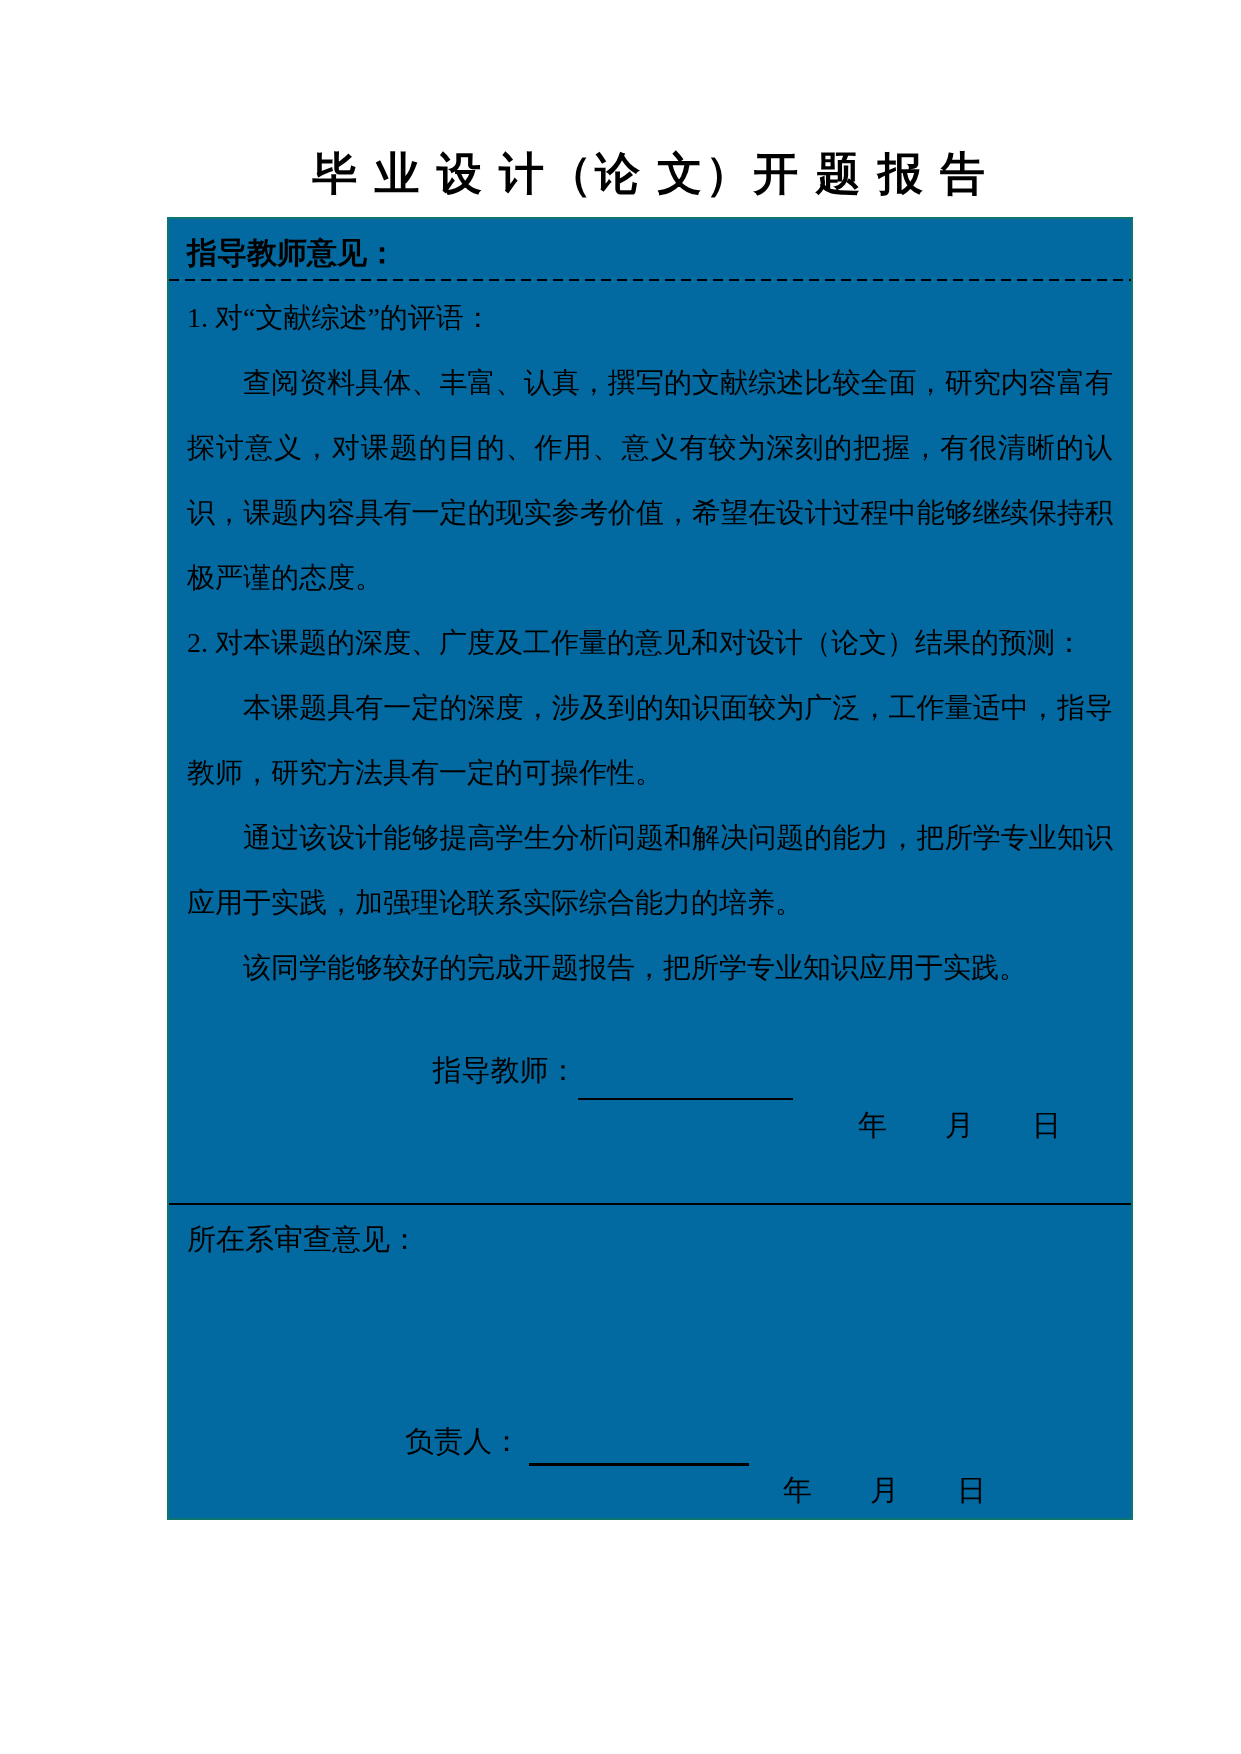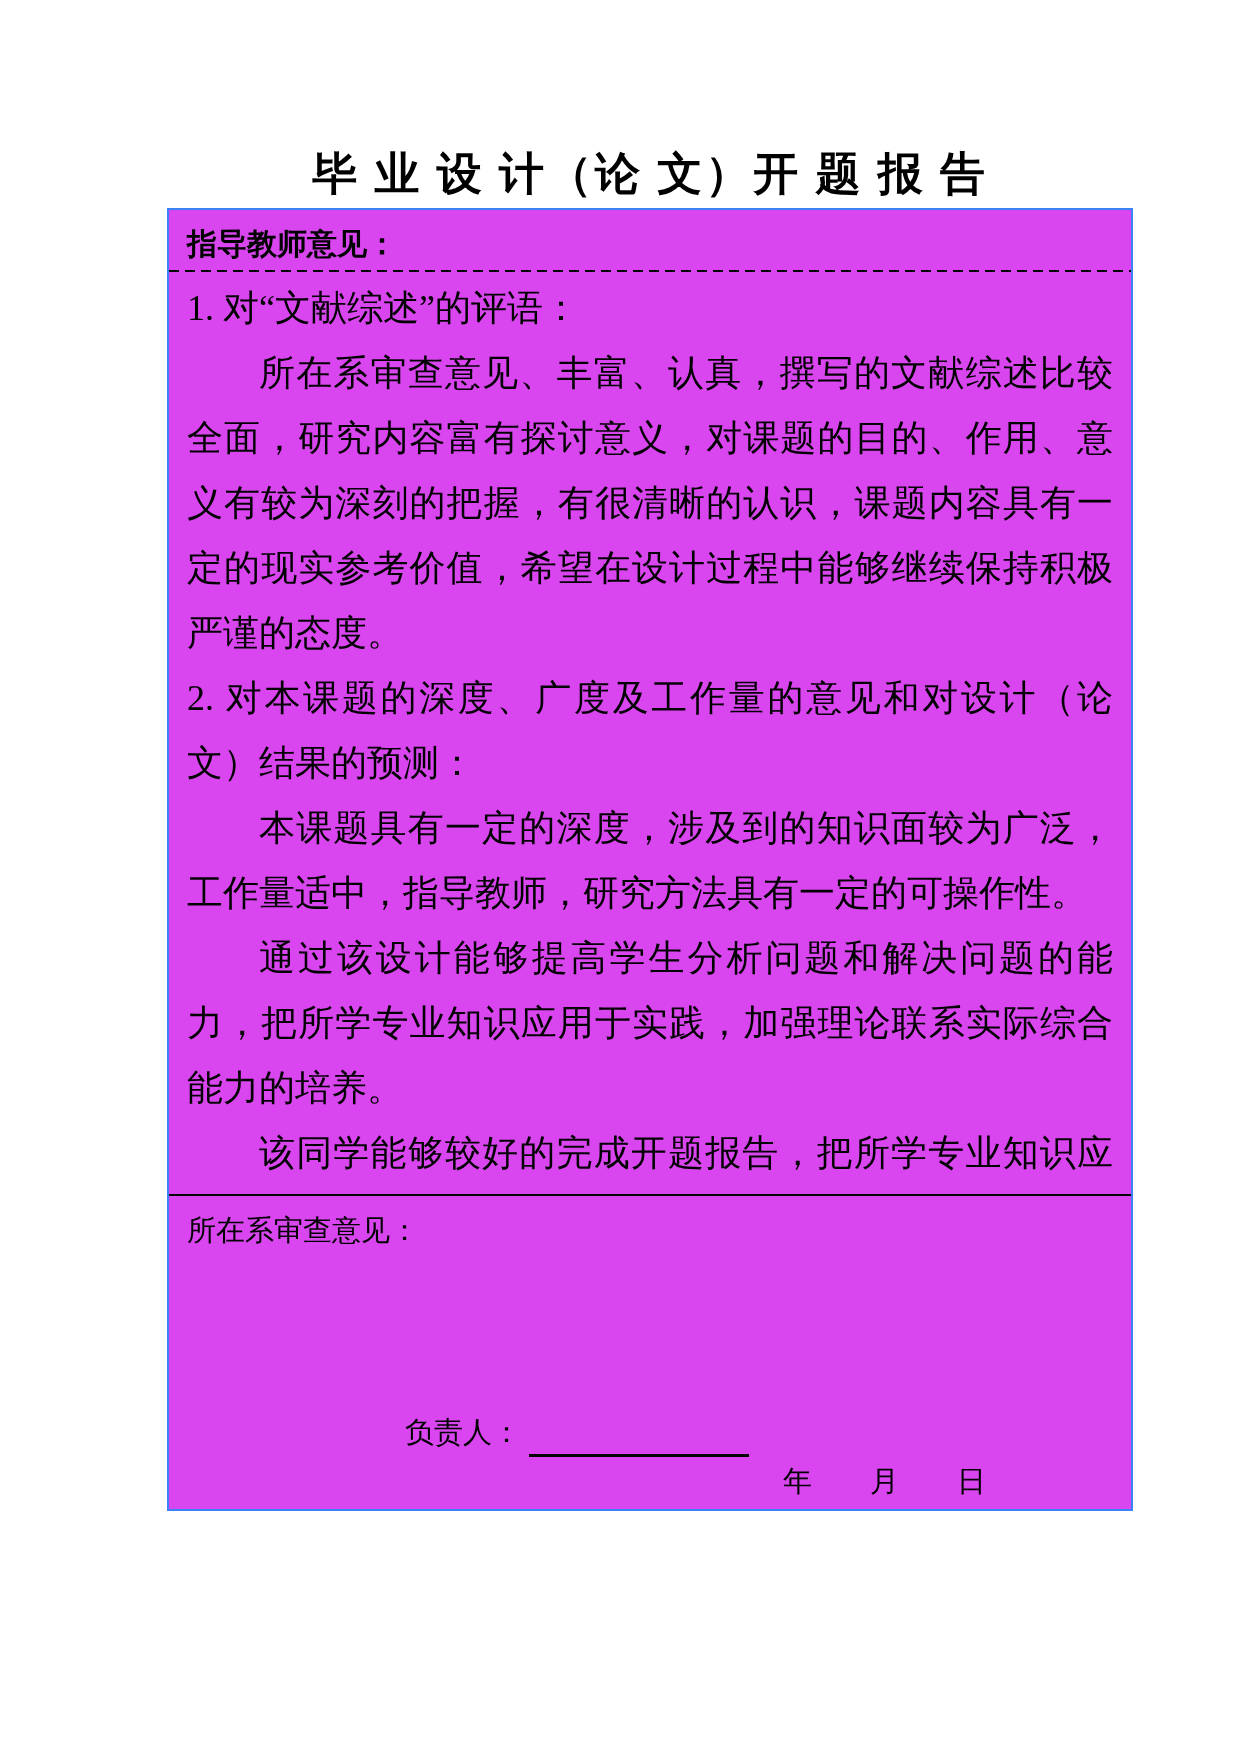--- a/index.html
+++ b/index.html
@@ -21,46 +21,46 @@
     width: 966px;
     text-align: center;
     font-size: 45px;
     font-weight: bold;
     letter-spacing: 3px;
     line-height: 62px;
     white-space: nowrap;
   }
   .report-box {
     position: absolute;
-    top: 208px;
+    top: 217px;
     left: 167px;
     width: 966px;
     height: 1303px;
-    border: 2px solid #3b82f6;
-    background: #d946ef;
+    border: 2px solid #0f766e;
+    background: #0369a1;
   }
   .section-supervisor {
     height: 986px;
     border-bottom: 2px solid #000000;
     overflow: hidden;
   }
   .box-header {
     height: 60px;
     padding: 14px 18px 0 18px;
     font-size: 30px;
     font-weight: bold;
     line-height: 40px;
   }
   .dashed-divider {
     height: 2px;
     background: repeating-linear-gradient(90deg, #000000 0 10px, transparent 10px 16px);
   }
   .opinion-body {
     padding: 4px 18px 0 18px;
-    font-size: 36px;
+    font-size: 28px;
   }
   .opinion-body p {
     line-height: 65px;
     text-align: justify;
   }
   .opinion-body p.indent { text-indent: 2em; }
   .sig-row {
     margin-top: 40px;
     line-height: 60px;
     font-size: 29px;
@@ -121,21 +121,21 @@
   <div class="report-box">
 
     <div class="section-supervisor">
 
       <div class="box-header">指导教师意见：</div>
 
       <div class="dashed-divider"></div>
 
       <div class="opinion-body">
         <p>1. 对“文献综述”的评语：</p>
-        <p class="indent">所在系审查意见、丰富、认真，撰写的文献综述比较全面，研究内容富有探讨意义，对课题的目的、作用、意义有较为深刻的把握，有很清晰的认识，课题内容具有一定的现实参考价值，希望在设计过程中能够继续保持积极严谨的态度。</p>
+        <p class="indent">查阅资料具体、丰富、认真，撰写的文献综述比较全面，研究内容富有探讨意义，对课题的目的、作用、意义有较为深刻的把握，有很清晰的认识，课题内容具有一定的现实参考价值，希望在设计过程中能够继续保持积极严谨的态度。</p>
         <p>2. 对本课题的深度、广度及工作量的意见和对设计（论文）结果的预测：</p>
         <p class="indent">本课题具有一定的深度，涉及到的知识面较为广泛，工作量适中，指导教师，研究方法具有一定的可操作性。</p>
         <p class="indent">通过该设计能够提高学生分析问题和解决问题的能力，把所学专业知识应用于实践，加强理论联系实际综合能力的培养。</p>
         <p class="indent">该同学能够较好的完成开题报告，把所学专业知识应用于实践。</p>
       </div>
 
       <div class="sig-row">
         <span>指导教师：</span><span class="sig-underline"></span>
       </div>
 

